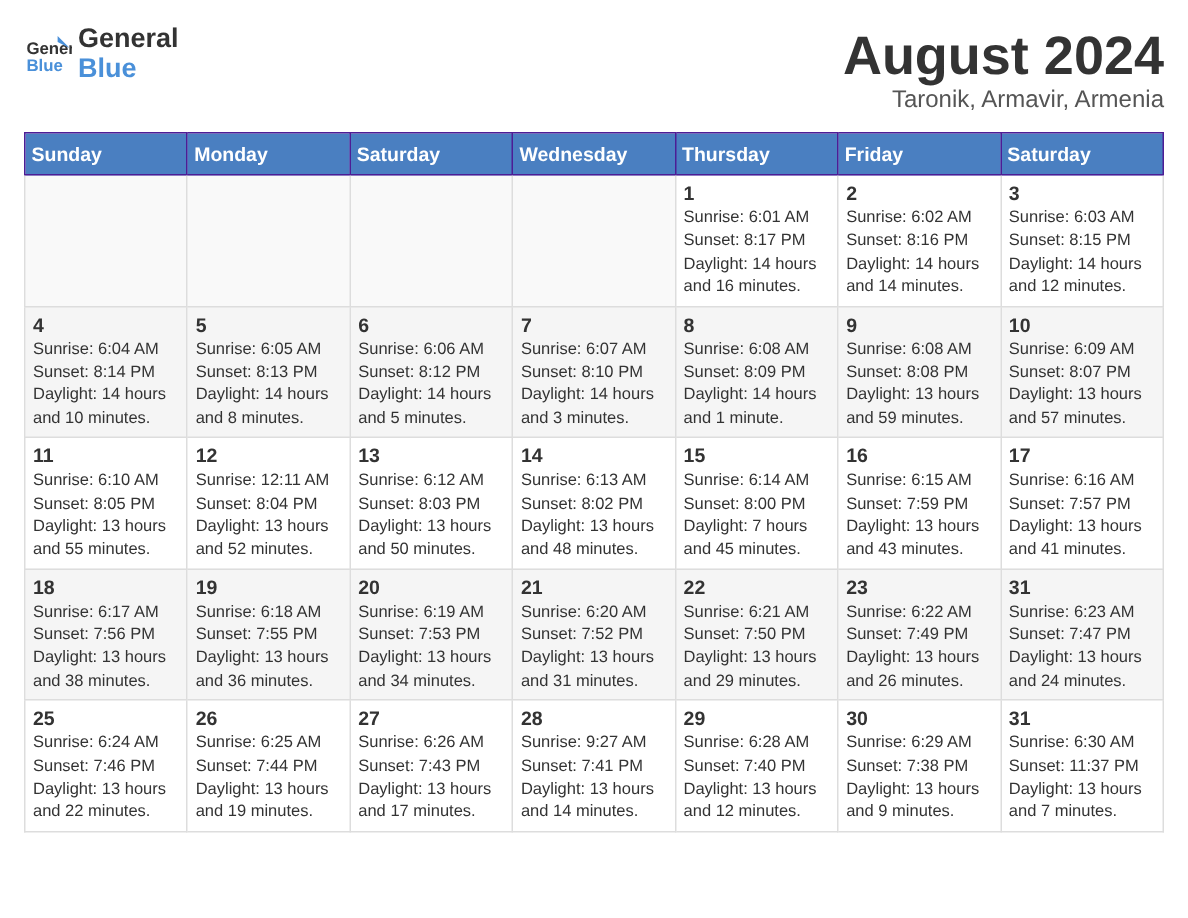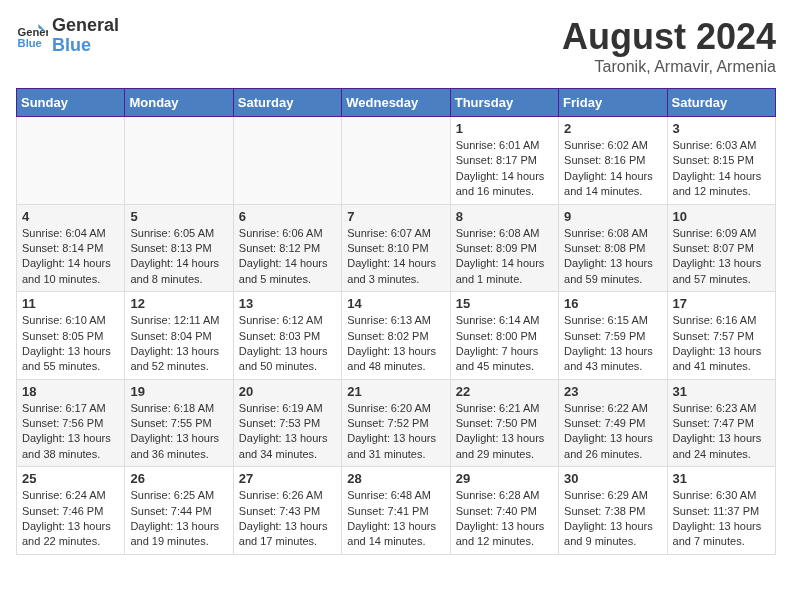--- a/index.html
+++ b/index.html
@@ -242,21 +242,21 @@
         <td>
           <span class="day-number">26</span>
           <div class="cell-content"><span>Sunrise: 6:25 AM</span><br><span>Sunset: 7:44 PM</span><br><span>Daylight: 13 hours and 19 minutes.</span></div>
         </td>
         <td>
           <span class="day-number">27</span>
           <div class="cell-content"><span>Sunrise: 6:26 AM</span><br><span>Sunset: 7:43 PM</span><br><span>Daylight: 13 hours and 17 minutes.</span></div>
         </td>
         <td>
           <span class="day-number">28</span>
-          <div class="cell-content"><span>Sunrise: 6:48 AM</span><br><span>Sunset: 7:41 PM</span><br><span>Daylight: 13 hours and 14 minutes.</span></div>
+          <div class="cell-content"><span>Sunrise: 9:27 AM</span><br><span>Sunset: 7:41 PM</span><br><span>Daylight: 13 hours and 14 minutes.</span></div>
         </td>
         <td>
           <span class="day-number">29</span>
           <div class="cell-content"><span>Sunrise: 6:28 AM</span><br><span>Sunset: 7:40 PM</span><br><span>Daylight: 13 hours and 12 minutes.</span></div>
         </td>
         <td>
           <span class="day-number">30</span>
           <div class="cell-content"><span>Sunrise: 6:29 AM</span><br><span>Sunset: 7:38 PM</span><br><span>Daylight: 13 hours and 9 minutes.</span></div>
         </td>
         <td>

